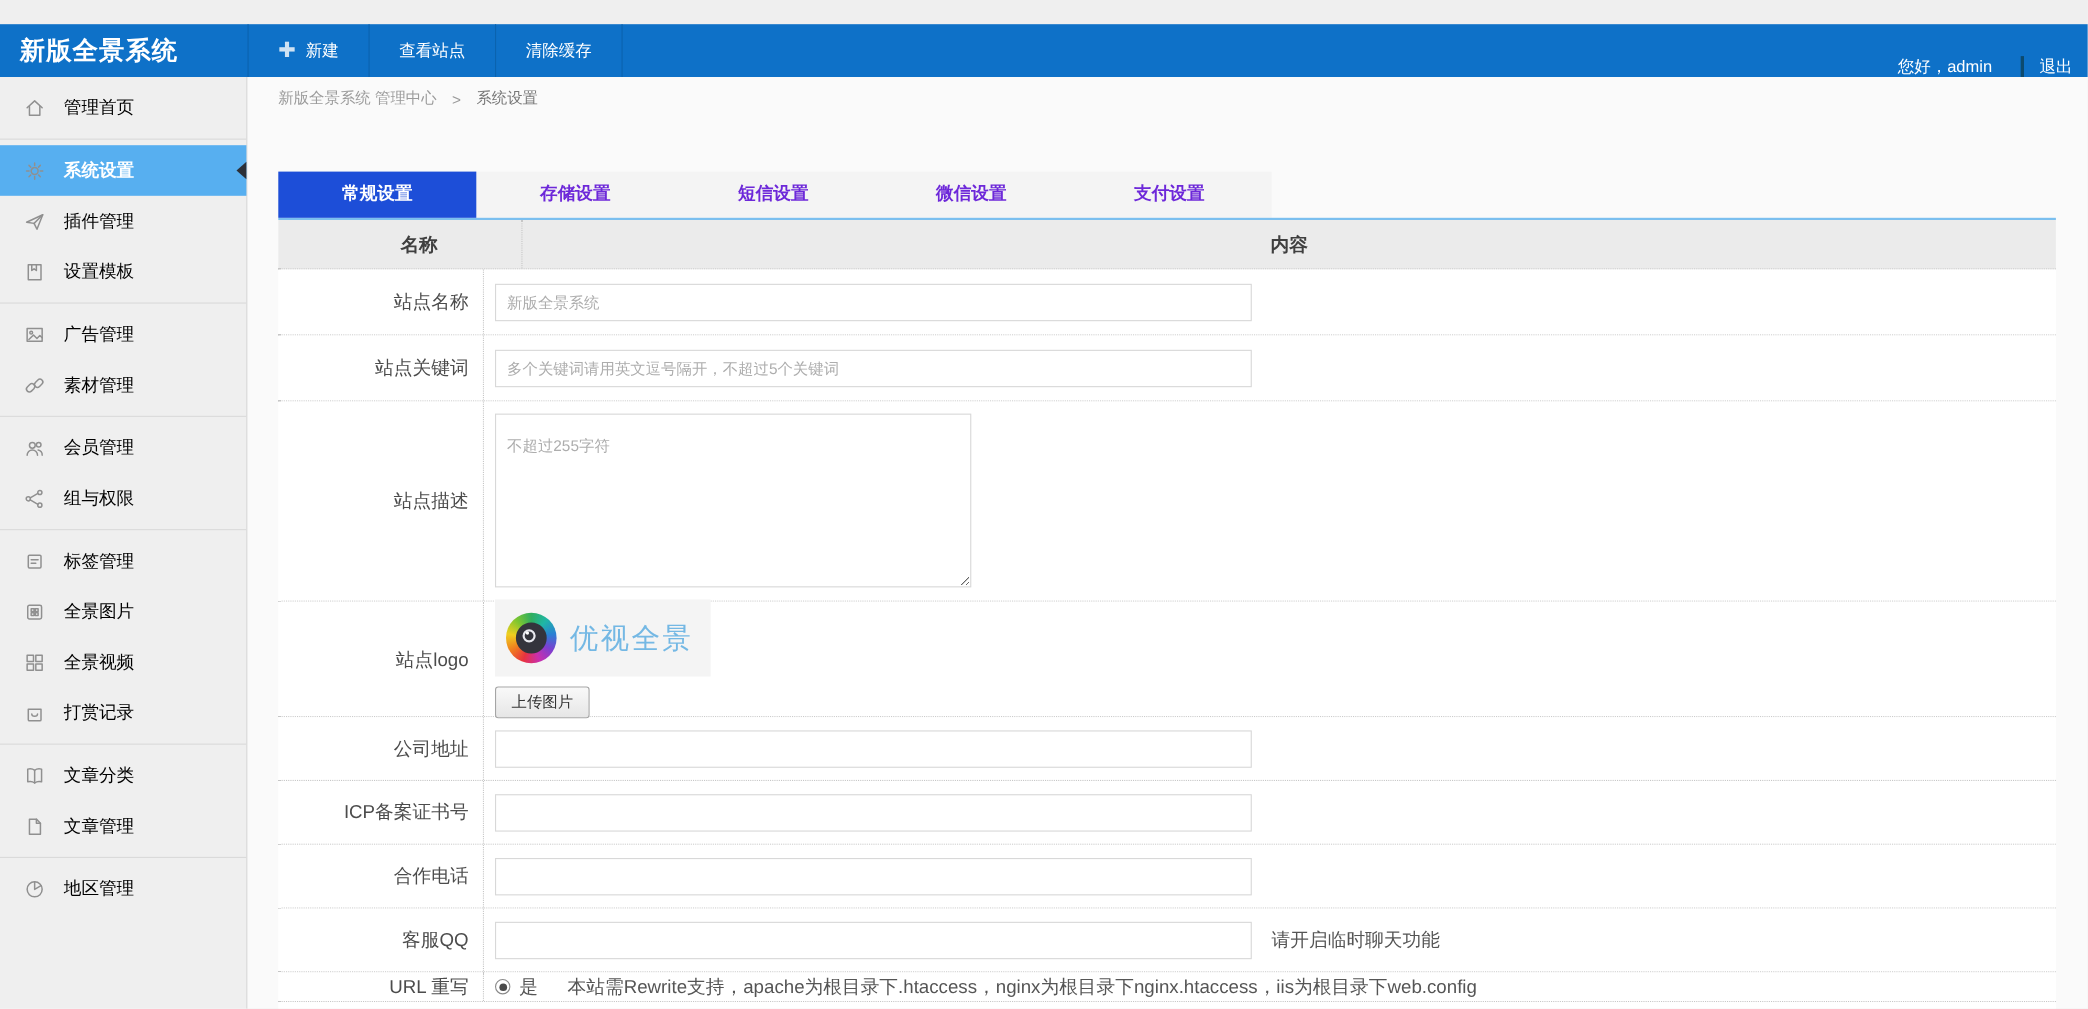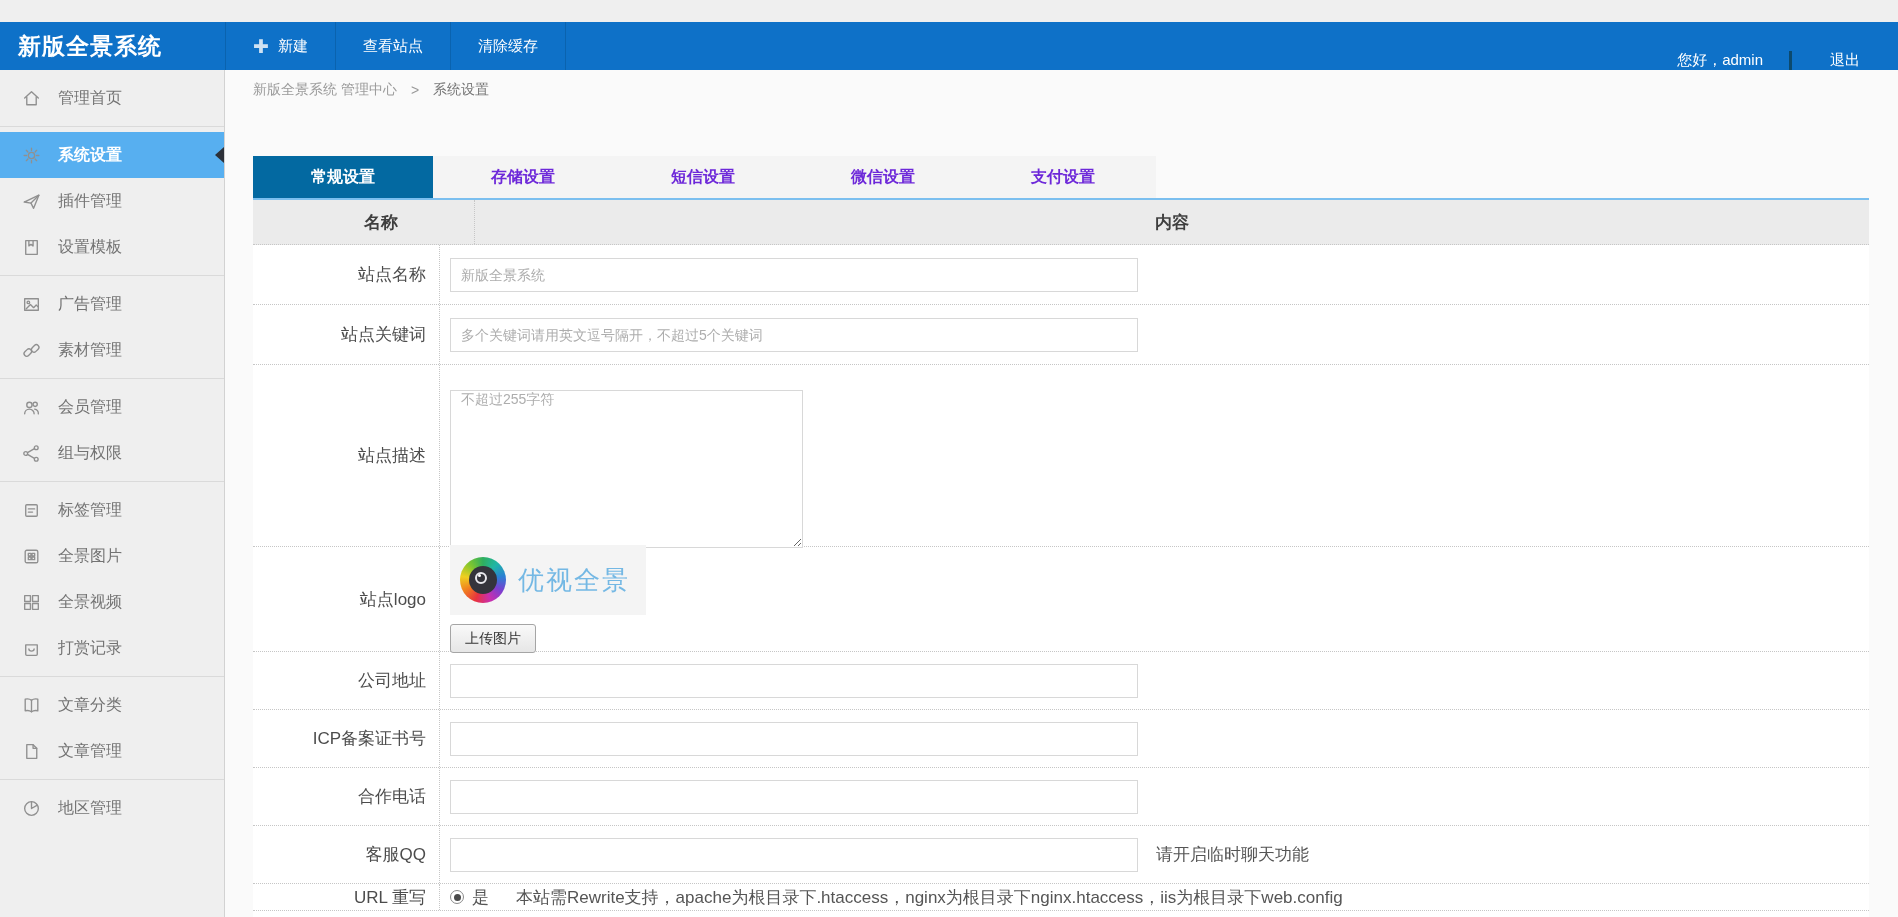--- a/index.html
+++ b/index.html
@@ -12,66 +12,66 @@
   .topbar .logo { width:225px; display:flex; align-items:center; padding-left:18px;
                   font-size:23px; font-weight:bold; letter-spacing:1px; }
   .topnav { display:flex; }
   .topnav .nav-btn { display:flex; align-items:center; padding:0 27px; font-size:15px;
                      border-left:1px solid #0a63af; cursor:pointer; }
   .topnav .nav-btn:last-child { border-right:1px solid #0a63af; }
   .plus-ic { font-size:19px; font-weight:bold; color:#cfe2f3; margin-right:9px; line-height:1; }
   .top-flex { flex:1; }
   .user-area { display:flex; align-items:flex-end; font-size:15px; }
   .greeting { display:flex; align-items:center; padding:0 26px; }
-  .logout { display:flex; align-items:center; padding:0 38px; border-left:3px solid #0c4a6e; cursor:pointer; }
+  .logout { display:flex; align-items:center; padding:0 14px; border-left:3px solid #0c4a6e; cursor:pointer; }
 
   
   .main { display:flex; height:847px; }
 
   
   .sidebar { width:225px; background:#efefef; border-right:1px solid #d2d2d2; }
   .side-group { padding:5px 0; border-bottom:1px solid #dadada; }
   .side-group:last-child { border-bottom:none; }
   .side-item { position:relative; height:46px; display:flex; align-items:center;
-               padding-left:21px; font-size:16px; color:#737373; cursor:pointer; }
+               padding-left:21px; font-size:16px; color:#000000; cursor:pointer; }
   .side-item .ic { width:21px; height:21px; margin-right:16px; flex:0 0 auto; }
   .side-item .ic svg { width:21px; height:21px; display:block; }
   .side-item.active { background:#57aff0; color:#fff; font-weight:bold; }
   .side-item.active .arrow { position:absolute; right:0; top:50%; margin-top:-8px; width:0; height:0;
                border-top:8px solid transparent; border-bottom:8px solid transparent;
                border-right:9px solid #2c3038; }
 
   
   .content { flex:1; background:#fafafa; padding-left:28px; overflow:hidden; }
   .breadcrumb { height:40px; display:flex; align-items:center; font-size:14px; color:#9b9b9b; }
   .breadcrumb .sep { margin:0 14px; color:#999; }
   .breadcrumb .cur { color:#767676; }
 
   .tabs { margin-top:46px; width:903px; background:#f4f4f4; display:flex; }
   .tab { width:180px; height:42px; line-height:42px; text-align:center; font-size:16px;
          font-weight:bold; color:#6d28d9; cursor:pointer; }
-  .tab.active { background:#0369a1; color:#fff; }
+  .tab.active { background:#1d4ed8; color:#fff; }
 
   .settings-table { width:1616px; border-top:2px solid #7bbfef; border-bottom:1px dotted #c6c6c6; }
   .t-row { display:flex; background:#fff; border-bottom:1px dotted #c6c6c6; }
   .t-row:last-child { border-bottom:none; }
   .t-row.header { background:#ebebeb; }
   .cell-name { width:187px; border-right:1px dotted #c6c6c6; display:flex; align-items:center;
                justify-content:flex-end; padding-right:13px; font-size:17px; color:#4c4c4c; }
   .cell-content { flex:1; display:flex; align-items:center; padding-left:10px; }
   .t-row.header .cell-name { justify-content:center; font-weight:bold; color:#3f3f3f; padding-right:0;margin-left:35px; }
   .t-row.header .cell-content { justify-content:center; font-weight:bold; font-size:17px; color:#3f3f3f; padding-left:0; }
   .h-45 { height:45px; } .h-60 { height:60px; } .h-58 { height:58px; }
   .h-182 { height:182px; } .h-105 { height:105px; } .h-27 { height:27px; }
 
   .txt-input { width:688px; height:34px; border:1px solid #d8d8d8; background:#fff;
                padding:0 10px; font-size:14px; color:#444; font-family:inherit; outline:none; }
   .txt-input::placeholder, textarea::placeholder { color:#adadad; }
-  textarea.desc { width:353px; height:158px; border:1px solid #d8d8d8; padding:0 10px;
-                  font-size:14px; color:#444; font-family:inherit; resize:both; outline:none;margin-top:14px; }
+  textarea.desc { width:433px; height:158px; border:1px solid #d8d8d8; padding:20px 10px;
+                  font-size:14px; color:#444; font-family:inherit; resize:both; outline:none; }
   .cell-content.top-align { align-items:flex-start; padding-top:11px; }
 
   .logo-block { display:flex; flex-direction:column; }
   .logo-box { width:196px; height:70px; background:#f4f4f4; display:flex; align-items:center; padding-left:10px; }
   .site-logo { position:relative; width:46px; height:46px; border-radius:50%;
     background:conic-gradient(from 0deg,#2fae5f,#1fb6a6,#2a7fd4,#7b3fd0,#c92fae,#e8333f,#f07f1f,#efcf1f,#7fc62f,#2fae5f); }
   .site-logo .lens-body { position:absolute; left:9px; top:9px; width:28px; height:28px; border-radius:50%; background:#34343c; }
   .site-logo .lens-ring { position:absolute; left:15px; top:15px; width:12px; height:12px;
     border:2px solid #e8e8ee; border-radius:50%; }
   .site-logo .lens-dot { position:absolute; left:18px; top:17px; width:3px; height:3px; background:#fff; border-radius:50%; }

